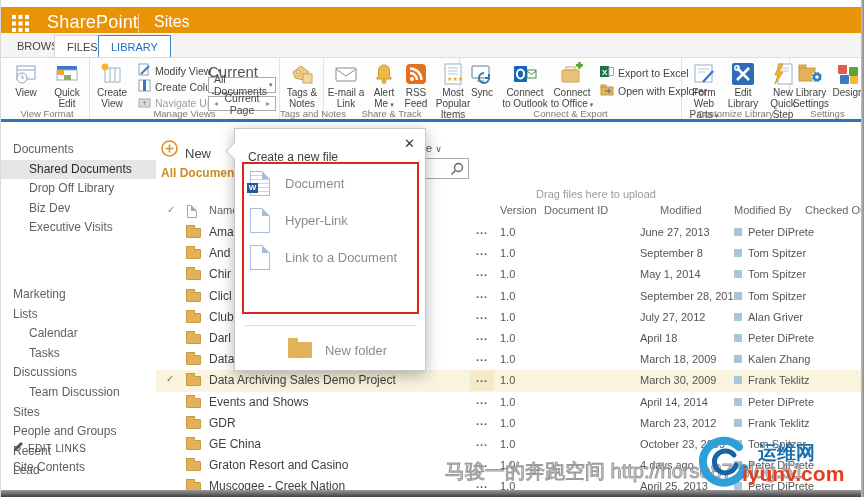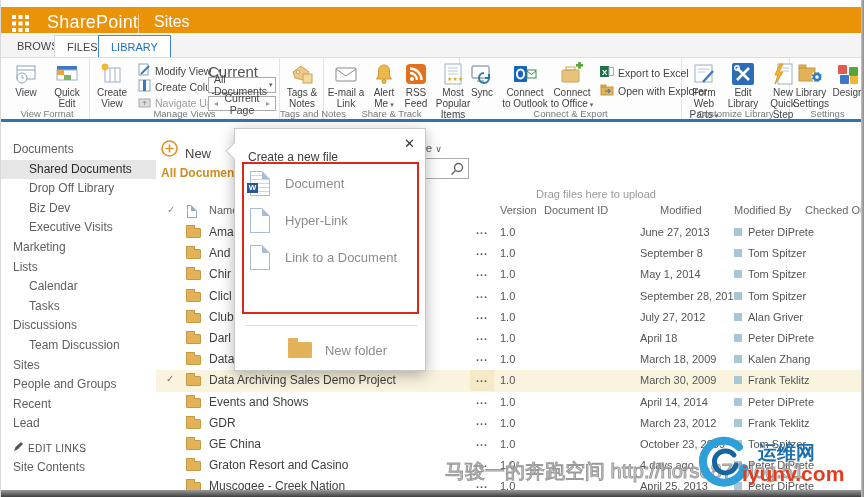--- a/index.html
+++ b/index.html
@@ -425,21 +425,21 @@
         </div>
 
         <div class="nav-item" style="padding-left: 28px;">
           <span>Biz Dev</span>
         </div>
 
         <div class="nav-item" style="padding-left: 28px;">
           <span>Executive Visits</span>
         </div>
 
-        <div class="nav-item" style="">
+        <div class="nav-item" style=" margin-top: 47px;">
           <span>Marketing</span>
         </div>
 
         <div class="nav-item" style="padding-left: 12px;">
           <span>Lists</span>
         </div>
 
         <div class="nav-item" style="padding-left: 28px;">
           <span>Calendar</span>
         </div>

